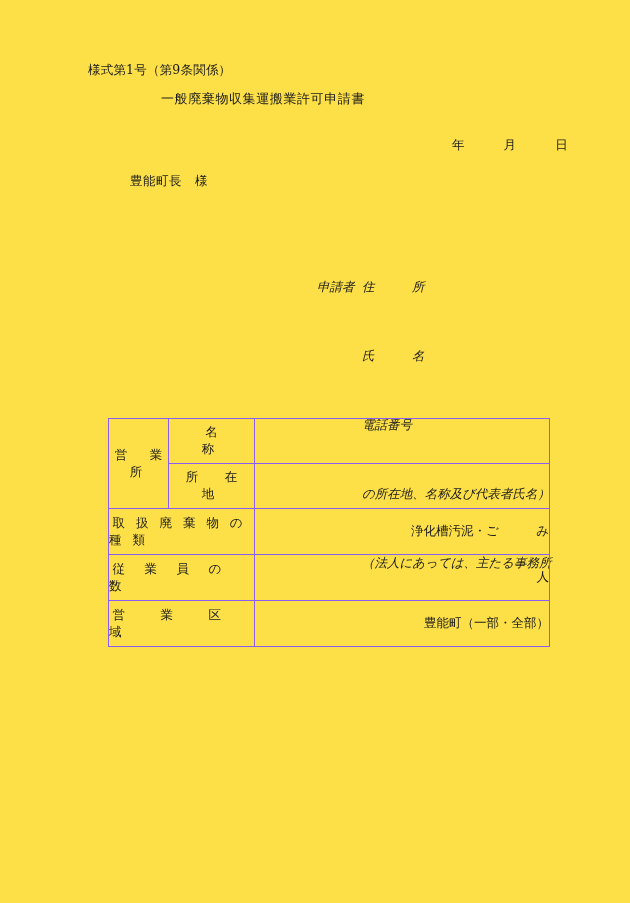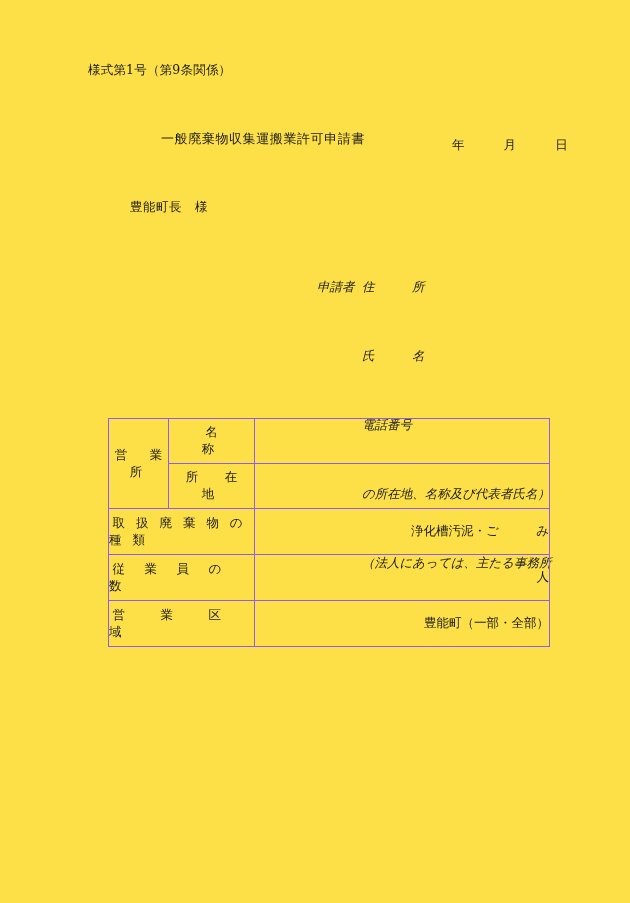--- a/index.html
+++ b/index.html
@@ -25,30 +25,29 @@
     left: 88px; top: 62px;
     font-size: 12.5px;
     letter-spacing: 0.2px;
   }
   .doc-title {
     left: 0; top: 90px;
     width: 526px;
     text-align: center;
     font-size: 13px;
     letter-spacing: 0.6px;
-    margin-top: 40px;
   }
   .date-line {
     left: 452px; top: 137px;
     font-size: 12.5px;
     letter-spacing: 0.4px;
     text-align: center;
   }
   .addressee {
-    left: 130px; top: 199px;
+    left: 130px; top: 173px;
     font-size: 12.5px;
     letter-spacing: 0.5px;
   }
 
   .applicant-block {
     left: 317px; top: 229px;
     font-size: 12.5px;
     line-height: 23px;
     font-style: italic;
   }

